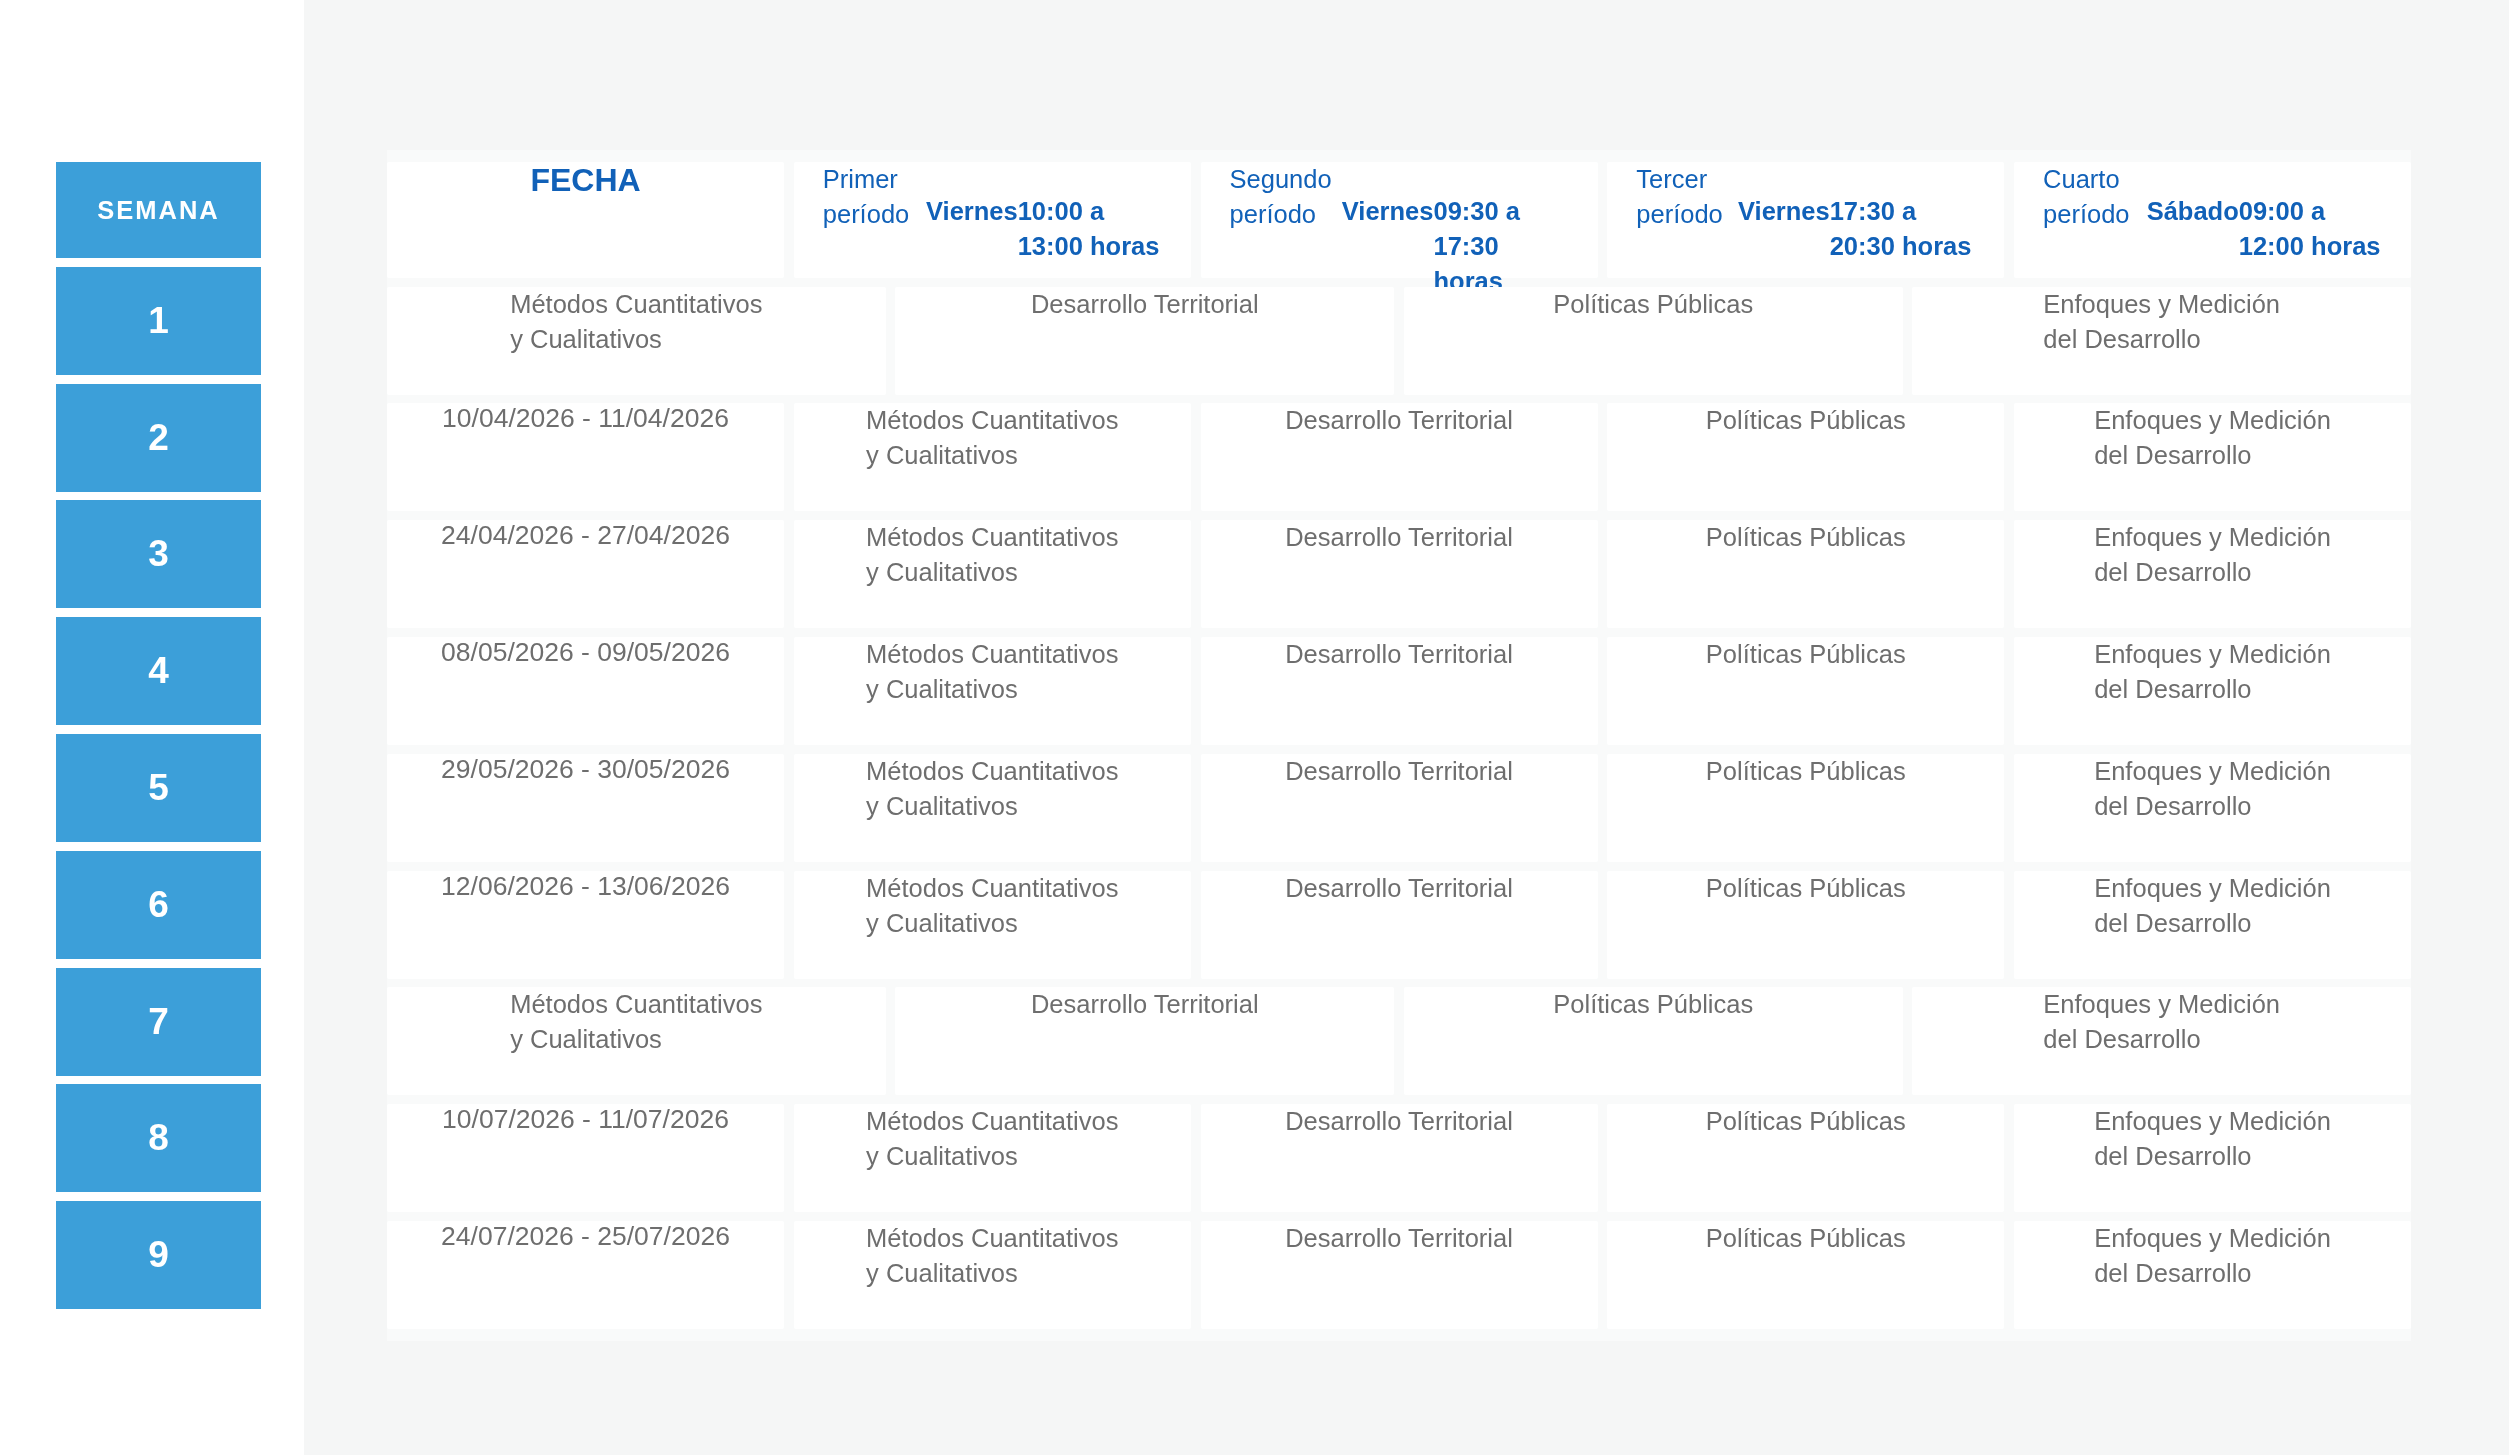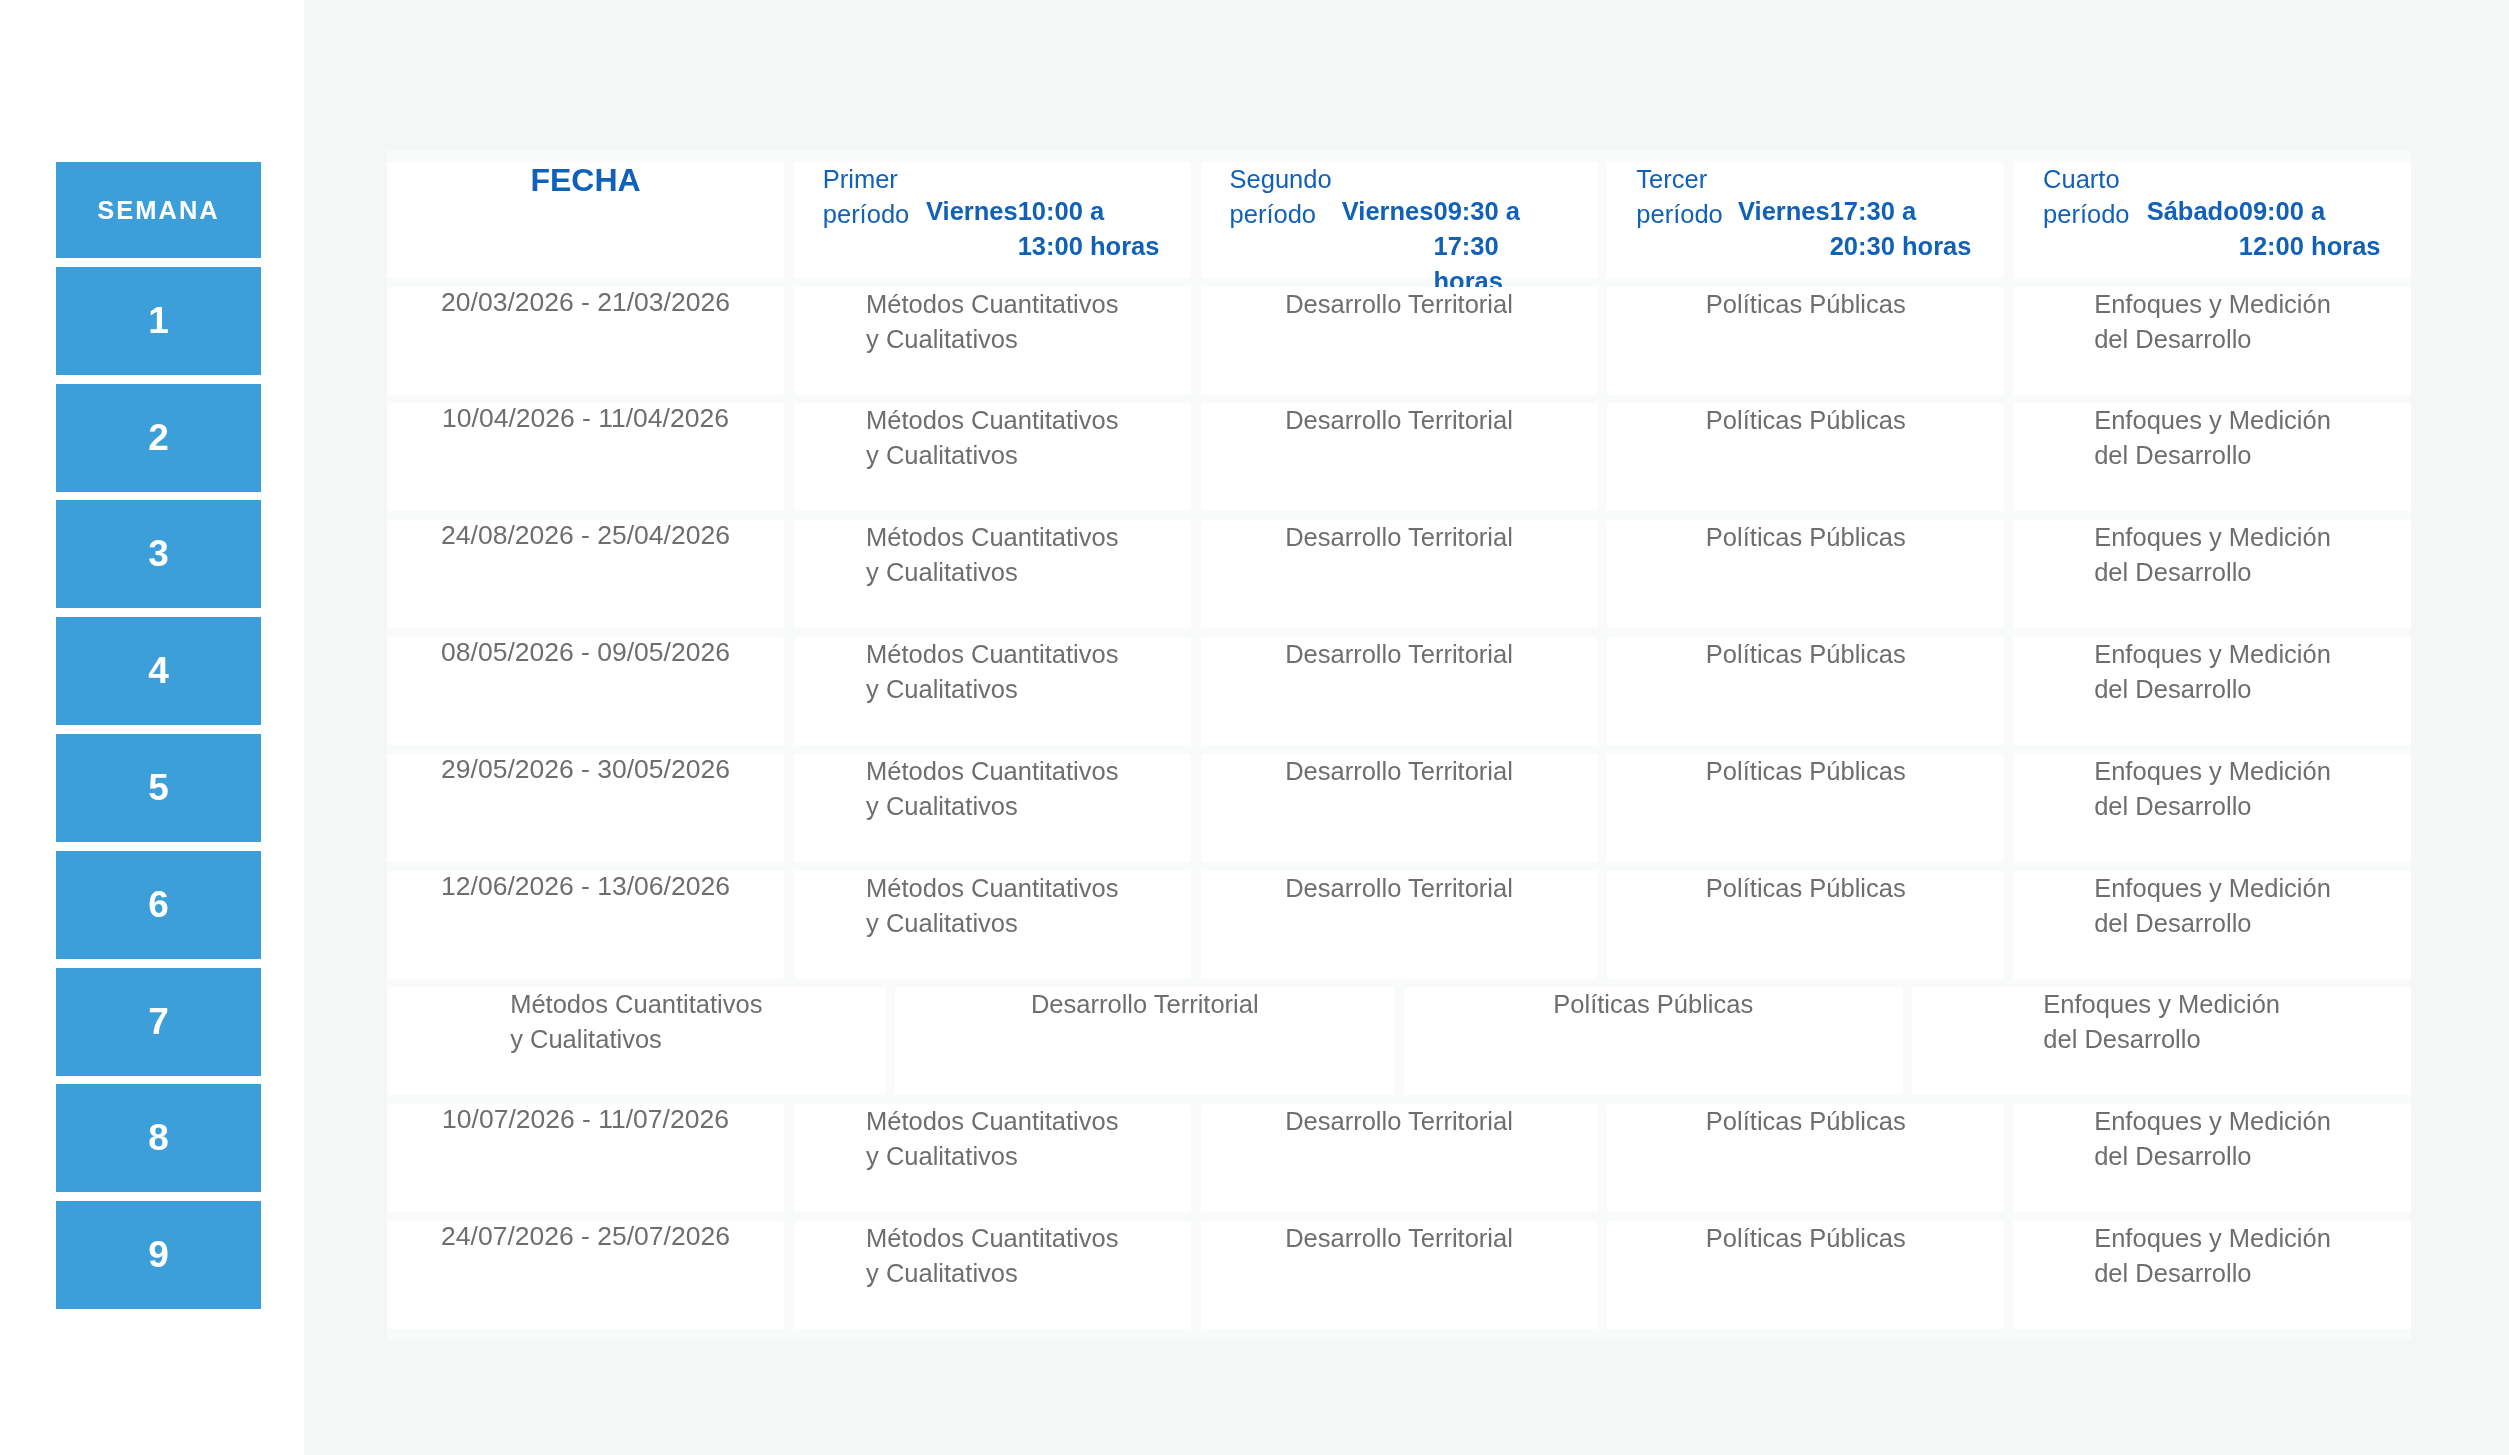--- a/index.html
+++ b/index.html
@@ -105,23 +105,20 @@
   </div>
 
   <div class="cell">
     <div class="period-title">Cuarto período</div>
     <div class="period-strong">Sábado</div>
     <div class="period-strong">09:00 a 12:00 horas</div>
   </div>
 </div>
 
   <div class="trow body-row">
-    <div class="cell">
-      <span class="date-text">20/03/2026 - 21/03/2026</span>
-    </div>
   <div class="cell">
         <span class="subject-text">Métodos Cuantitativos
 y Cualitativos</span>
       </div>
       <div class="cell">
         <span class="subject-text">Desarrollo Territorial</span>
       </div>
       <div class="cell">
         <span class="subject-text">Políticas Públicas</span>
       </div>
@@ -146,21 +143,21 @@
         <span class="subject-text">Políticas Públicas</span>
       </div>
       <div class="cell">
         <span class="subject-text">Enfoques y Medición
 del Desarrollo</span>
       </div>
     </div>
 
   <div class="trow body-row">
     <div class="cell">
-      <span class="date-text">24/08/2026 - 25/04/2026</span>
+      <span class="date-text">24/04/2026 - 27/04/2026</span>
     </div>
   <div class="cell">
         <span class="subject-text">Métodos Cuantitativos
 y Cualitativos</span>
       </div>
       <div class="cell">
         <span class="subject-text">Desarrollo Territorial</span>
       </div>
       <div class="cell">
         <span class="subject-text">Políticas Públicas</span>

